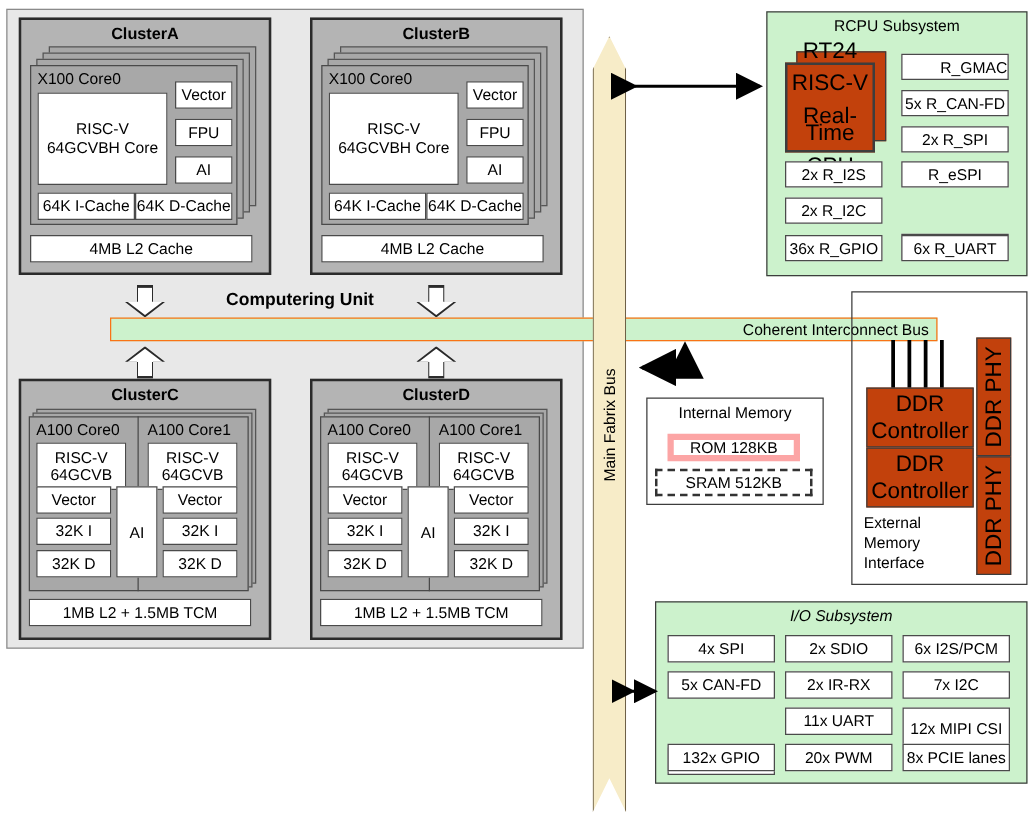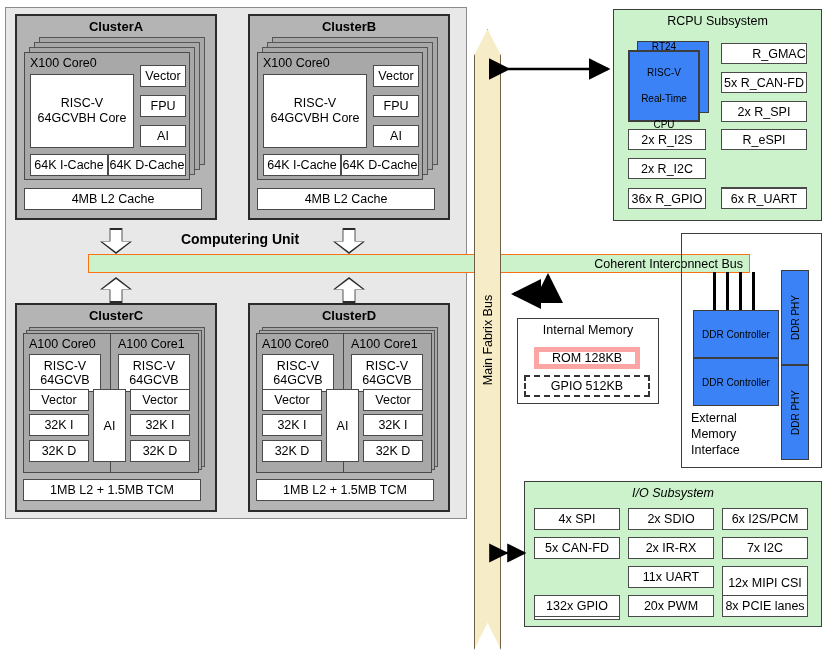--- a/index.html
+++ b/index.html
@@ -18,21 +18,21 @@
   
   .cluster{background:#b4b4b4;border:2px solid #2b2b2b;}
   .cluster-title{font-size:13px;font-weight:bold;height:17px;}
 
   
   .stack-l{background:#a8a8a8;border:1px solid #555;}
   .card{background:#a8a8a8;border:1px solid #4a4a4a;}
   .card-title{font-size:12.5px;}
 
   .wbox{background:#fff;border:1px solid #4a4a4a;font-size:12.5px;}
-  .gbox{background:#3b82f6;border:1px solid #4a4a4a;font-size:10px;gap:12px;}
+  .gbox{background:#c2410c;border:1px solid #4a4a4a;font-size:18px;gap:12px;}
 
   
   .greenbus{background:#ccf2cc;border:1px solid #f97316;font-size:12.5px;}
 
   
   #main-fabric-bus{left:474px;top:29px;width:27px;height:621px;}
   #main-fabric-bus .ribbon{position:absolute;inset:0;background:#f7ecc8;
     border:1px solid #6e6047;
     clip-path:polygon(0% 4.3%, 50% 0%, 100% 4.3%, 100% 100%, 50% 95.6%, 0% 100%);}
   #main-fabric-bus .lbl{position:absolute;left:50%;top:50%;
@@ -210,21 +210,21 @@
     <marker id="ahL" markerWidth="9" markerHeight="9" refX="8" refY="4.5" orient="auto">
       <path d="M0,0 L9,4.5 L0,9 z" fill="#000"></path>
     </marker>
   </defs>
   <line x1="10" y1="11" x2="110" y2="11" stroke="#000" stroke-width="2.4" marker-end="url(#ahR)" marker-start="url(#ahL)"></line>
 </svg>
 
 <div class="abs frame" style="left:517px;top:318px;width:142px;height:86px;"></div>
 <div class="abs panel-title" style="left:517px;top:323px;width:142px;">Internal Memory</div>
 <div class="abs wbox ctr" style="left:534px;top:347px;width:106px;height:22px;border:5px solid #fca5a5;">ROM 128KB</div>
-<div class="abs dashbox ctr" style="left:524px;top:375px;width:126px;height:22px;">GPIO 512KB</div>
+<div class="abs dashbox ctr" style="left:524px;top:375px;width:126px;height:22px;">SRAM 512KB</div>
 
 <svg class="conn" style="left:500px;top:268px;width:70px;height:50px;" viewBox="0 0 70 50">
   <defs>
     <marker id="ahUp" markerWidth="10" markerHeight="10" refX="9" refY="5" orient="auto">
       <path d="M0,0 L10,5 L0,10 z" fill="#000"></path>
     </marker>
     <marker id="ahLf" markerWidth="10" markerHeight="10" refX="9" refY="5" orient="auto">
       <path d="M0,0 L10,5 L0,10 z" fill="#000"></path>
     </marker>
   </defs>

